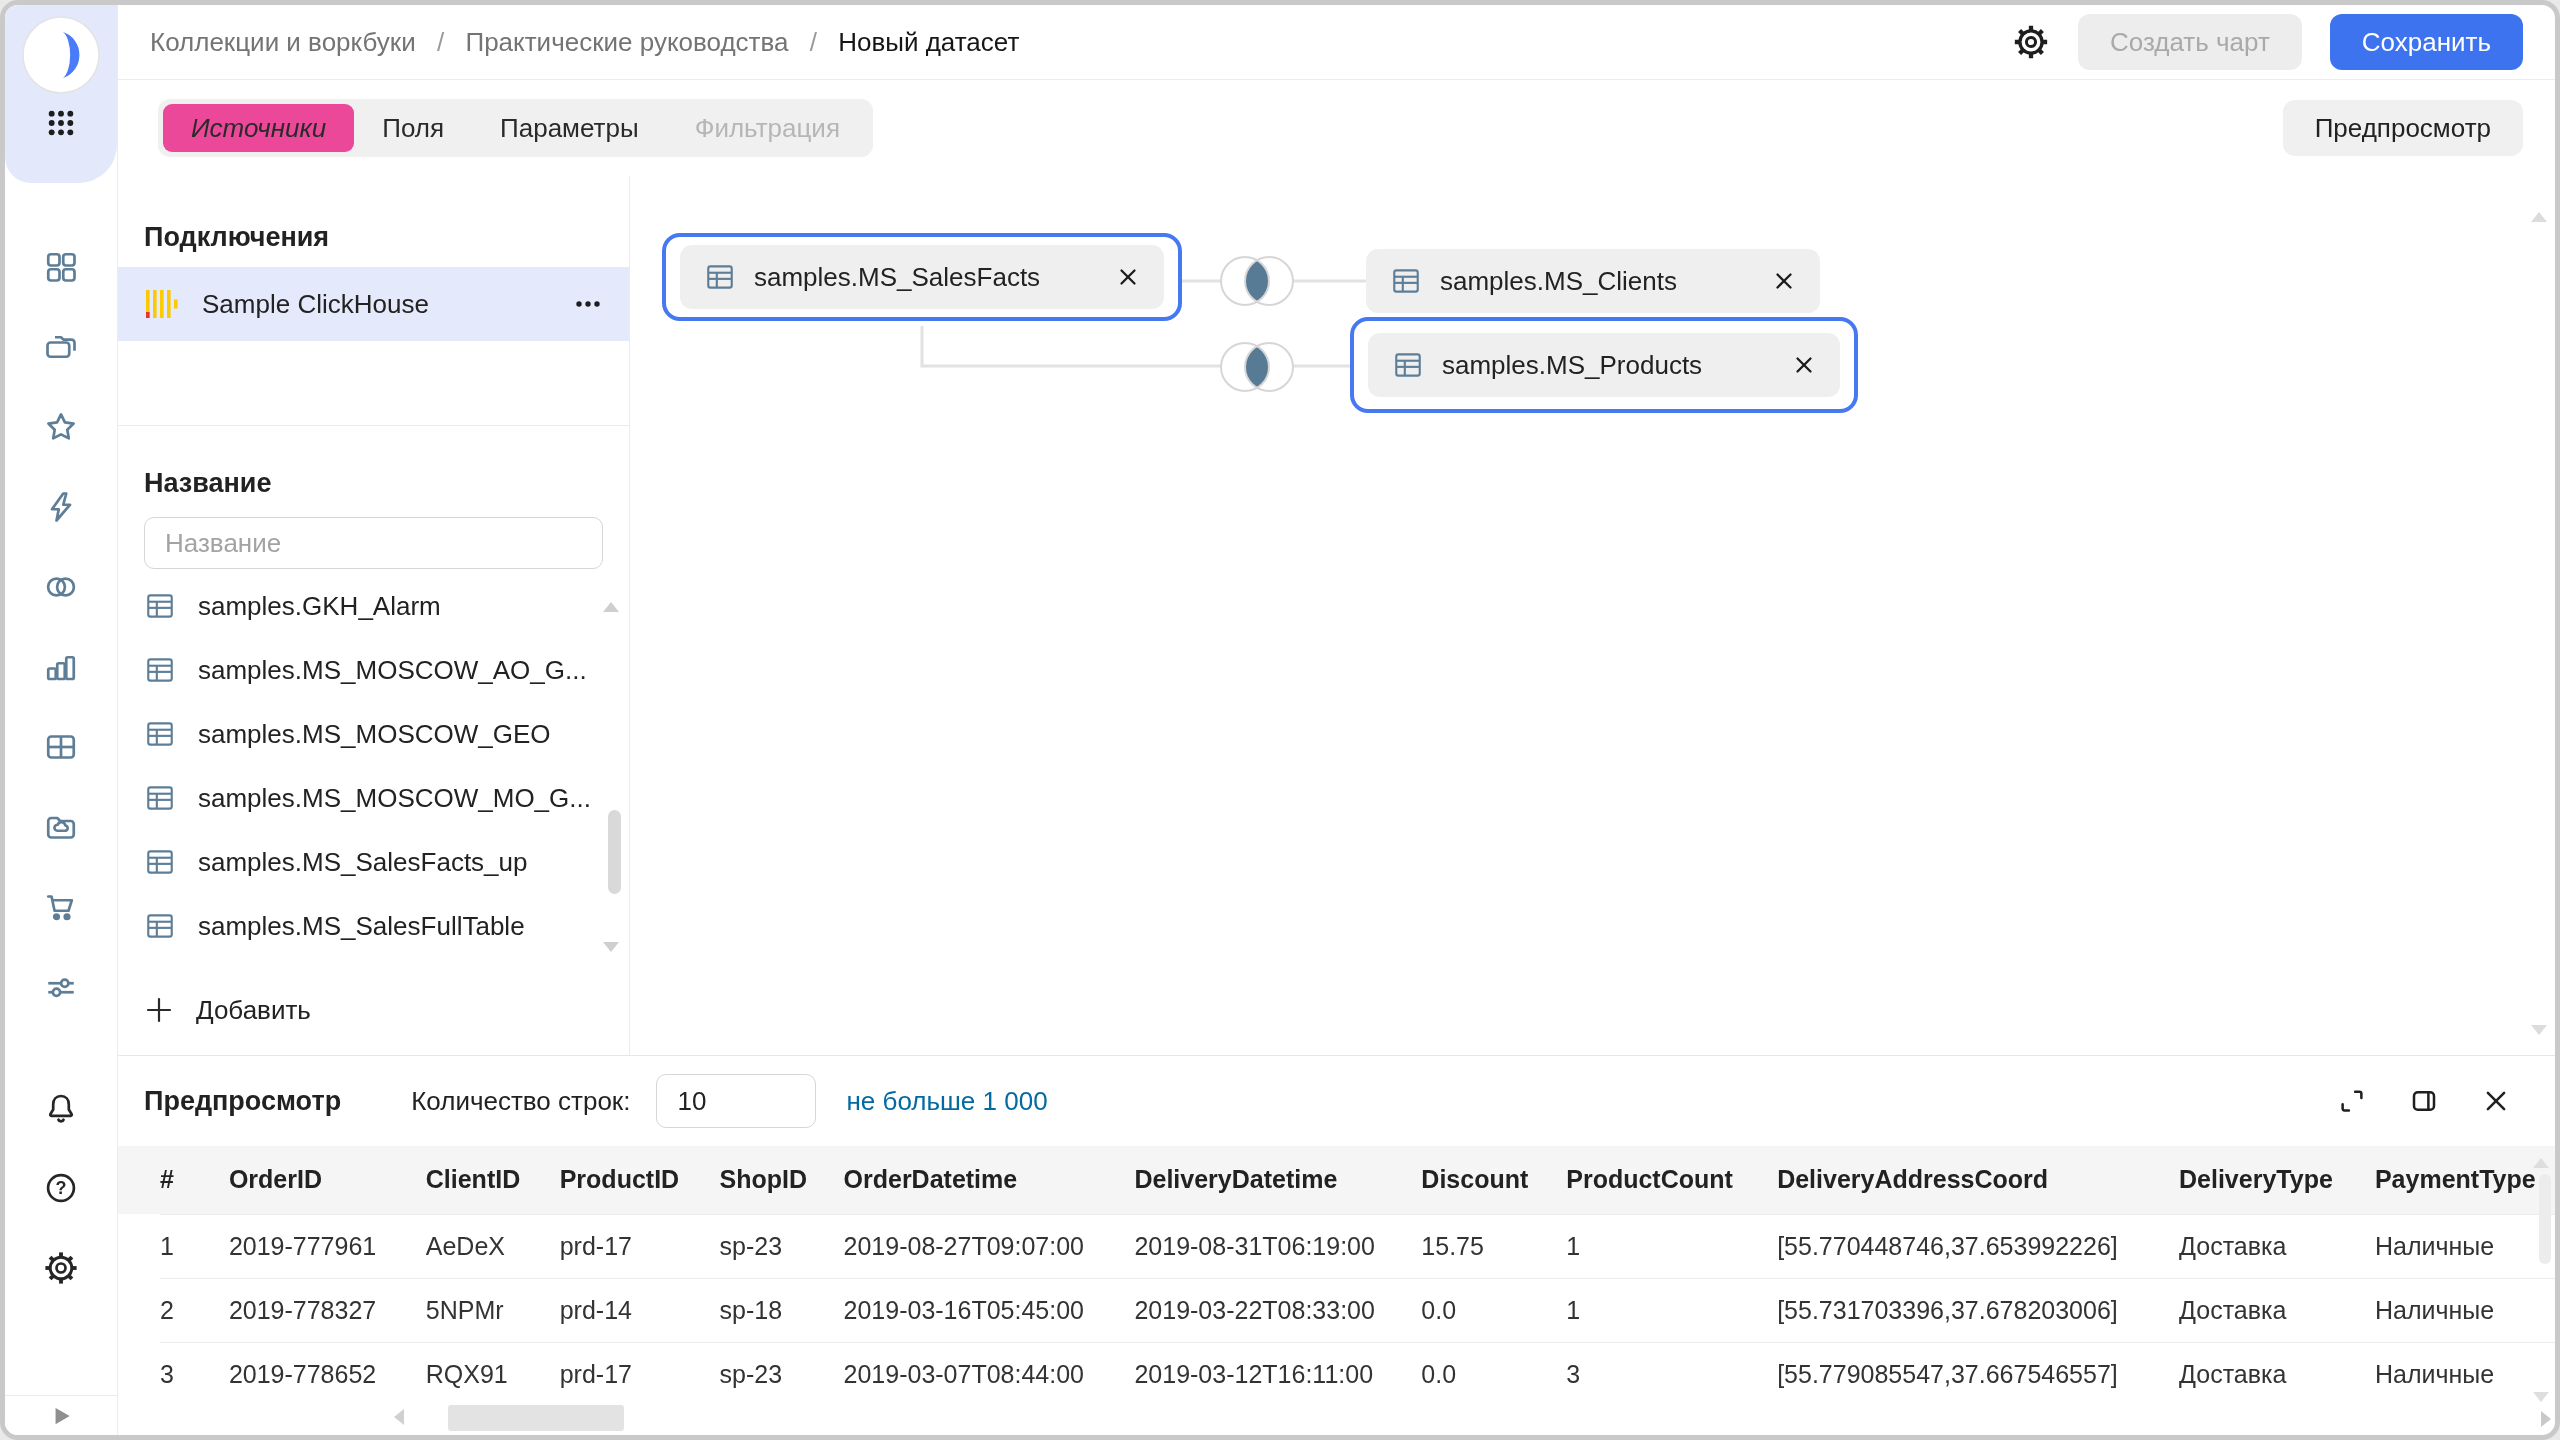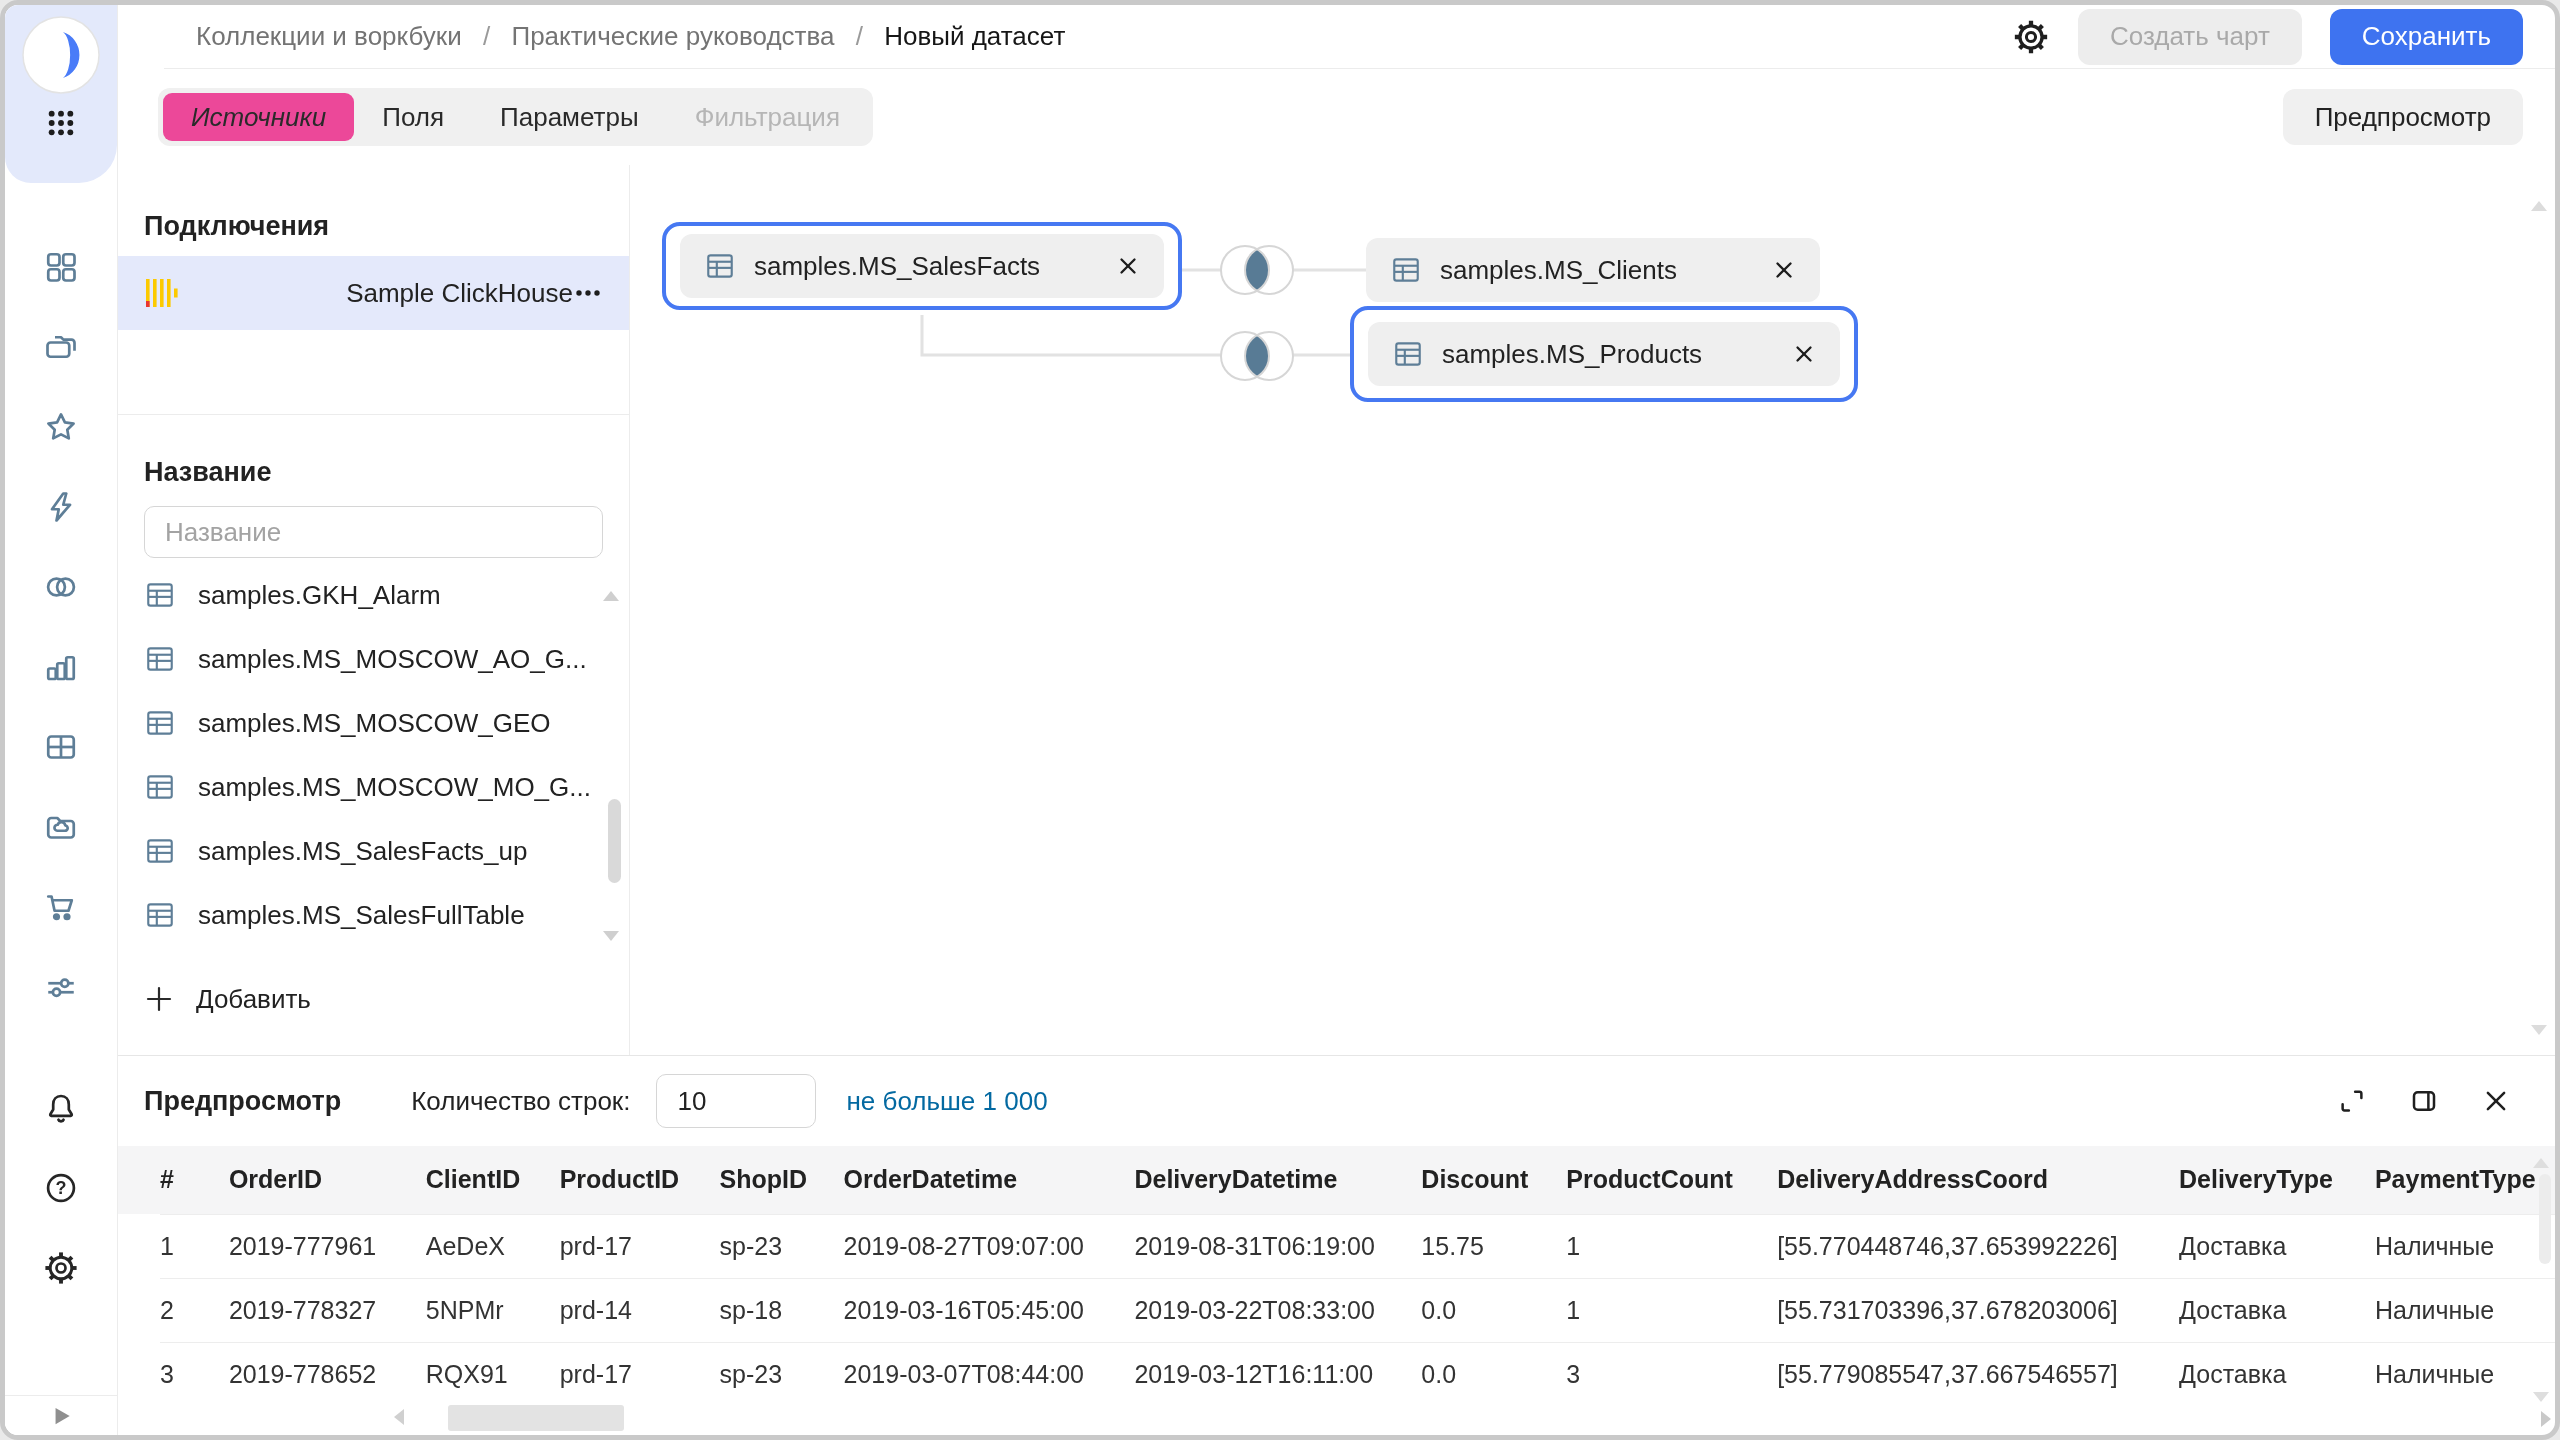--- a/index.html
+++ b/index.html
@@ -13,21 +13,21 @@
   
   .rail { width:113px; flex:none; border-right:1px solid #ececec; position:relative; background:#fff; display:flex; flex-direction:column; align-items:center; }
   .rail-top { width:100%; height:178px; background:#e3e9fb; border-radius:0 0 38px 26px; display:flex; flex-direction:column; align-items:center; padding-top:10px; }
   .rail-apps { margin-top:10px; cursor:pointer; }
   .rail-nav { margin-top:66px; display:flex; flex-direction:column; gap:44px; align-items:center; }
   .rail-sub { margin-top:85px; display:flex; flex-direction:column; gap:44px; align-items:center; }
   .rail-item { width:36px; height:36px; display:flex; align-items:center; justify-content:center; cursor:pointer; }
   .rail-footer { position:absolute; left:0; right:0; bottom:0; height:40px; border-top:1px solid #ececec; display:flex; align-items:center; justify-content:center; background:#fff; }
   
   .main { flex:1; display:flex; flex-direction:column; min-width:0; }
-  .app-header { height:64px; flex:none; display:flex; align-items:center; padding:0 32px 0 32px; border-bottom:1px solid #ececec;margin-left:46px; }
+  .app-header { height:75px; flex:none; display:flex; align-items:center; padding:0 32px 0 32px; border-bottom:1px solid #ececec; }
   .breadcrumb { flex:1; white-space:nowrap; overflow:hidden; }
   .crumb { color:#747474; }
   .crumb.current { color:#161616; }
   .crumb-sep { margin:0 14px; color:#9a9a9a; }
   .header-actions { display:flex; align-items:center; gap:28px; }
   .icon-btn { display:flex; align-items:center; justify-content:center; cursor:pointer; background:none; border:none; }
   .btn { height:56px; border-radius:12px; padding:0 32px; display:inline-flex; align-items:center; font-size:26px; border:none; cursor:pointer; font-family:inherit; white-space:nowrap; }
   .btn-disabled { background:#ededed; color:#a9a9a9; }
   .btn-primary { background:#3e73f0; color:#fff; }
   
@@ -36,21 +36,21 @@
   .tab { display:flex; align-items:center; padding:0 28px; color:#2a2a2a; border-radius:9px; cursor:pointer; white-space:nowrap; }
   .tab.active { background:#ec4899;font-style:italic; }
   .tab.disabled { color:#b6b6b6; }
   .tab-spacer { flex:1; }
   .preview-toggle { height:56px; background:#f0f0f0; border-radius:12px; padding:0 32px; display:flex; align-items:center; cursor:pointer; white-space:nowrap; }
   
   .content { flex:1; display:flex; min-height:0; }
   .left-panel { width:512px; flex:none; border-right:1px solid #ececec; position:relative; padding-top:46px; overflow:hidden; }
   .section-title { font-size:27px; font-weight:700; margin:0 26px; }
   .connection-item { margin-top:14px; height:74px; background:#e4e9fb; display:flex; align-items:center; padding:0 26px; cursor:pointer; }
-  .connection-label { margin-left:24px; flex:1; white-space:nowrap;text-align:right; }
+  .connection-label { margin-left:24px; flex:1; white-space:nowrap; }
   .panel-divider { margin-top:84px; border-top:1px solid #ececec; }
   .tables-title { margin-top:42px; }
   .search-input { margin:18px 26px 0; width:calc(100% - 52px); height:52px; border:1px solid #d6d6d6; border-radius:10px; padding:0 20px; font-family:inherit; font-size:26px; color:#222; outline:none; }
   .search-input::placeholder { color:#a3a3a3; }
   .tables-list { margin-top:5px; }
   .table-item { height:64px; display:flex; align-items:center; padding:0 26px; gap:22px; cursor:pointer; white-space:nowrap; }
   .table-item .tname { overflow:hidden; text-overflow:ellipsis; }
   .add-button { margin-top:30px; height:44px; display:flex; align-items:center; gap:22px; padding:0 26px; cursor:pointer; }
   .list-scroll-up   { position:absolute; right:10px; top:426px; }
   .list-scroll-thumb{ position:absolute; right:8px;  top:634px; width:13px; height:84px; background:#d9d9d9; border-radius:7px; }

